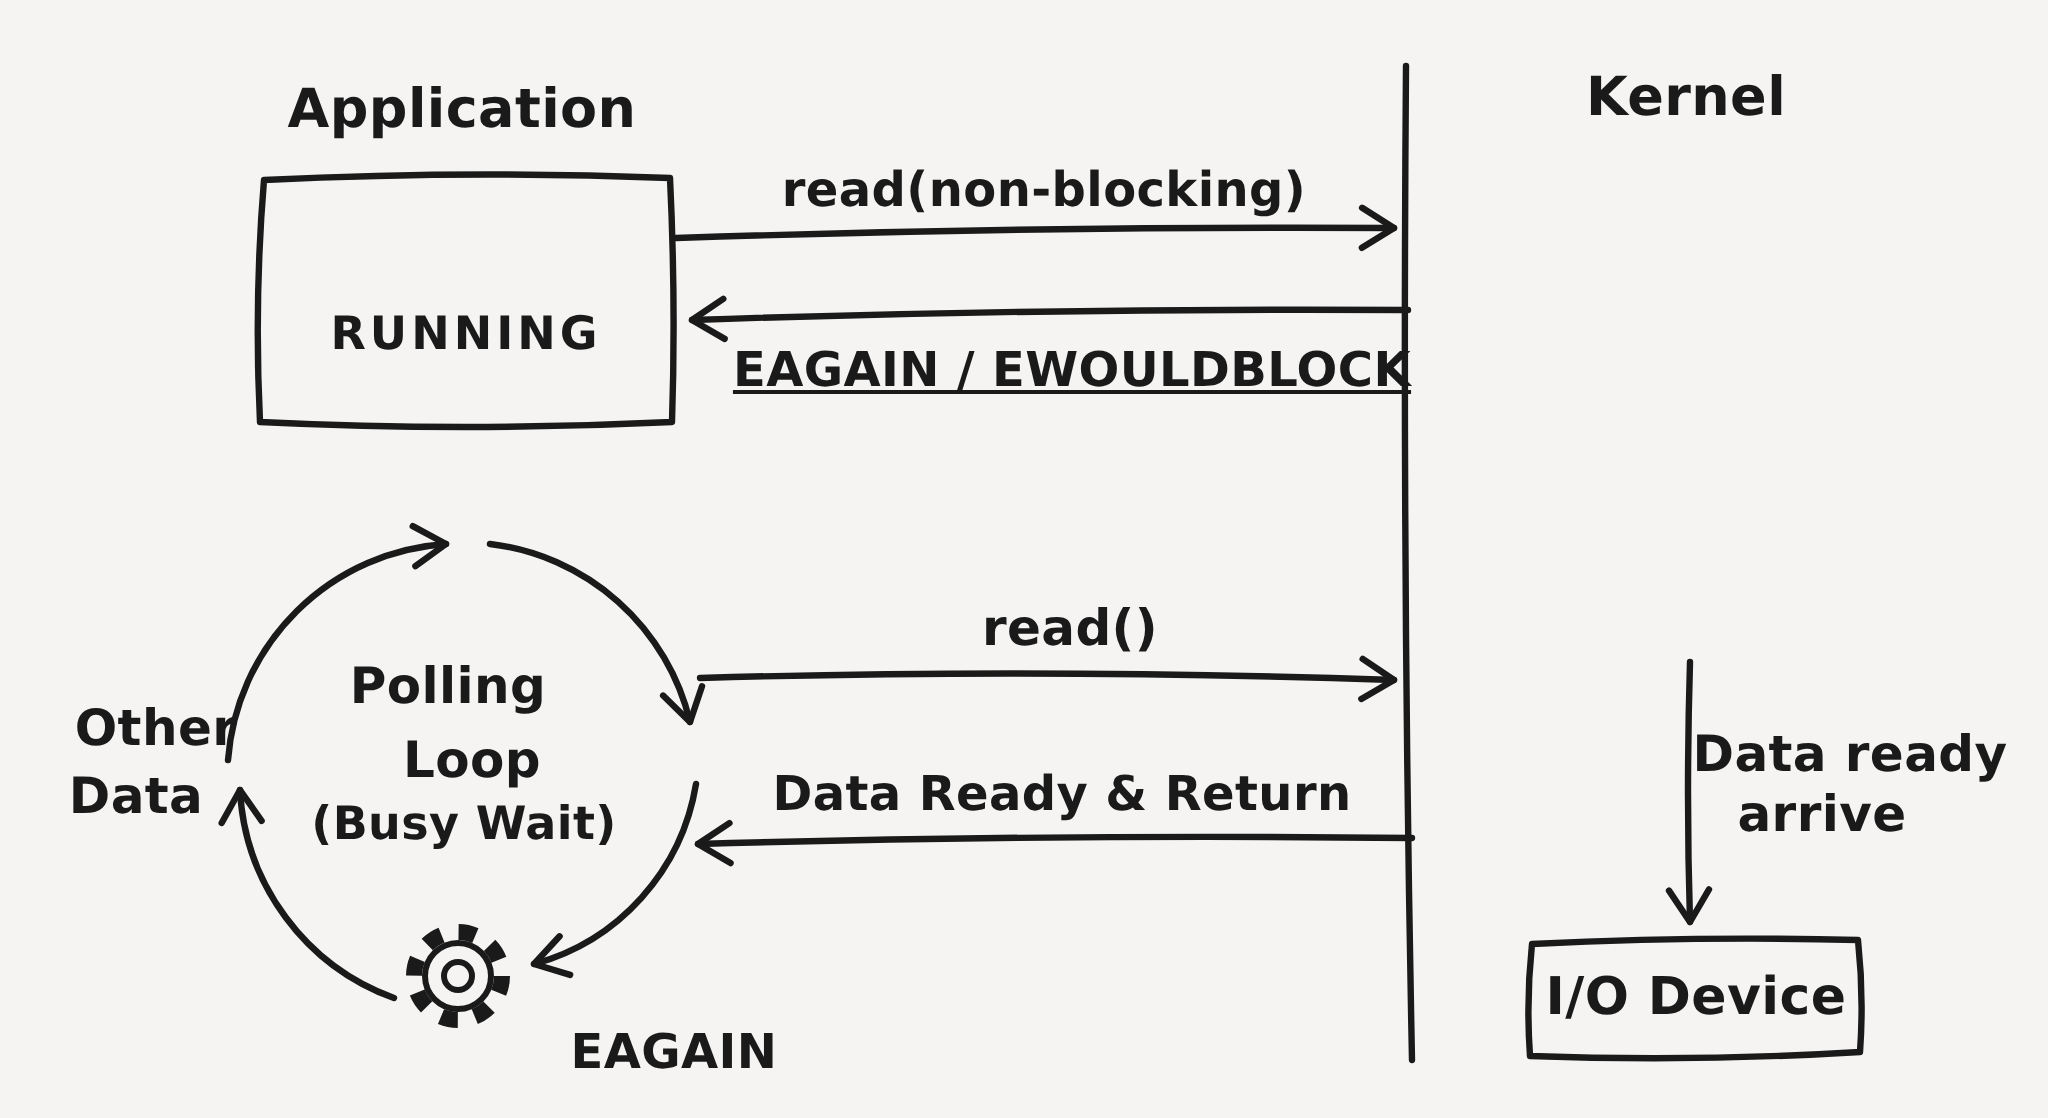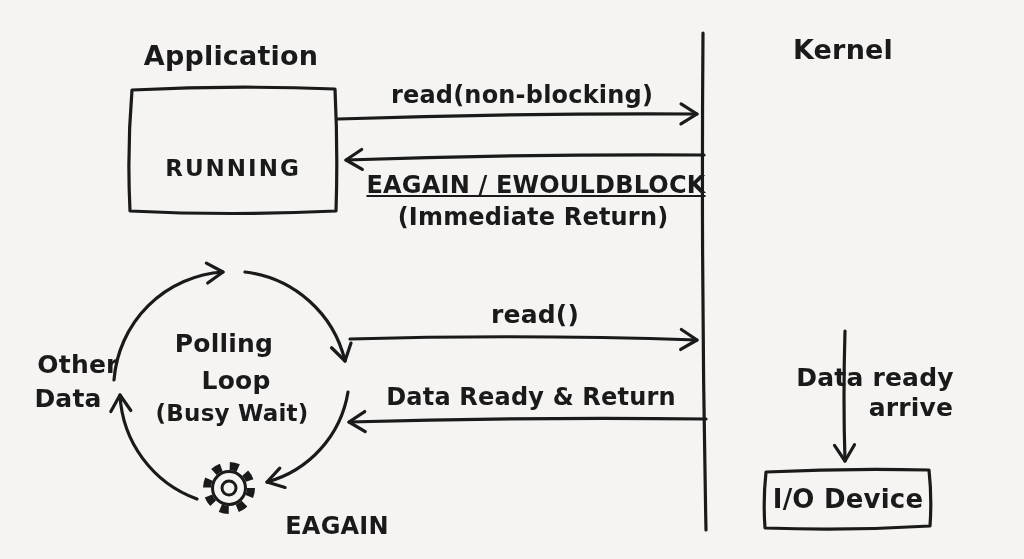--- a/index.html
+++ b/index.html
@@ -68,30 +68,29 @@
     <path class="stroke" d="M 766 472 Q 848 468 929 470 Q 932 498 930 526 Q 848 531 765 528 Q 763 500 766 472 Z"></path>
   </svg>
 
   <div class="lbl" style="left:231px; top:55px;  font-size:27px;">Application</div>
   <div class="lbl" style="left:843px; top:49px;  font-size:27px;">Kernel</div>
 
   <div class="lbl" style="left:233px; top:151px; font-size:23px; letter-spacing:2px;margin-top:17px;">RUNNING</div>
 
   <div class="lbl" style="left:522px; top:95px;  font-size:24px;">read(non-blocking)</div>
   <div class="lbl" style="left:536px; top:185px; font-size:24px;text-decoration:underline;">EAGAIN / EWOULDBLOCK</div>
-  <div class="lbl" style="left:533px; top:217px; font-size:24px;">(Immediate Return)</div>
   <div class="lbl" style="left:500px; top:314px; font-size:25px;margin-left:35px;">read()</div>
   <div class="lbl" style="left:531px; top:397px; font-size:24px;">Data Ready &amp; Return</div>
 
   <div class="lbl" style="left:224px; top:343px; font-size:25px;">Polling</div>
   <div class="lbl" style="left:236px; top:380px; font-size:25px;">Loop</div>
   <div class="lbl" style="left:232px; top:413px; font-size:23px;text-align:right;">(Busy Wait)</div>
 
   <div class="lbl" style="left:78px; top:364px; font-size:25px;">Other</div>
   <div class="lbl" style="left:68px; top:398px; font-size:25px;">Data</div>
 
   <div class="lbl" style="left:337px; top:494px; font-size:24px;margin-top:32px;">EAGAIN</div>
 
-  <div class="lbl" style="left:875px; top:377px; font-size:25px;">Data ready</div>
+  <div class="lbl" style="left:925px; top:377px; font-size:25px;">Data ready</div>
   <div class="lbl" style="left:911px; top:407px; font-size:25px;">arrive</div>
   <div class="lbl" style="left:848px; top:499px; font-size:26px;">I/O Device</div>
 
 </div>
 
 </body></html>

